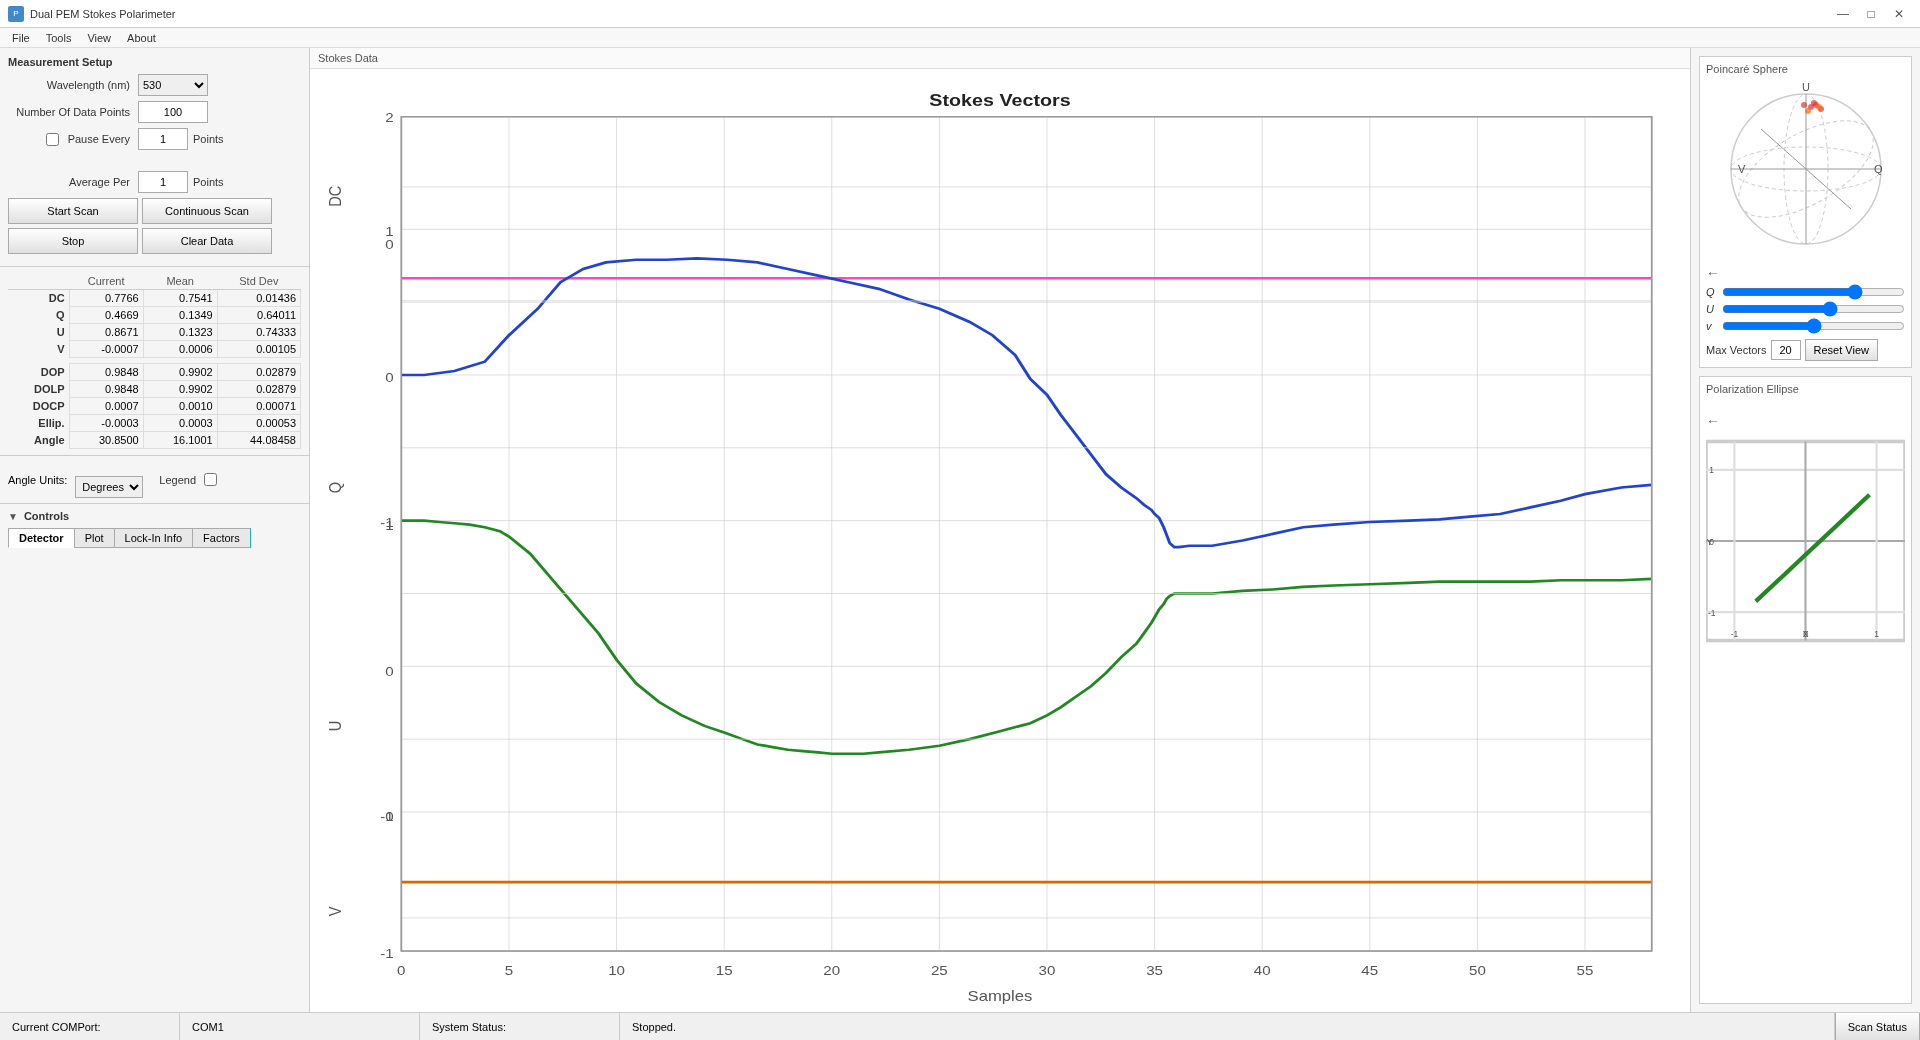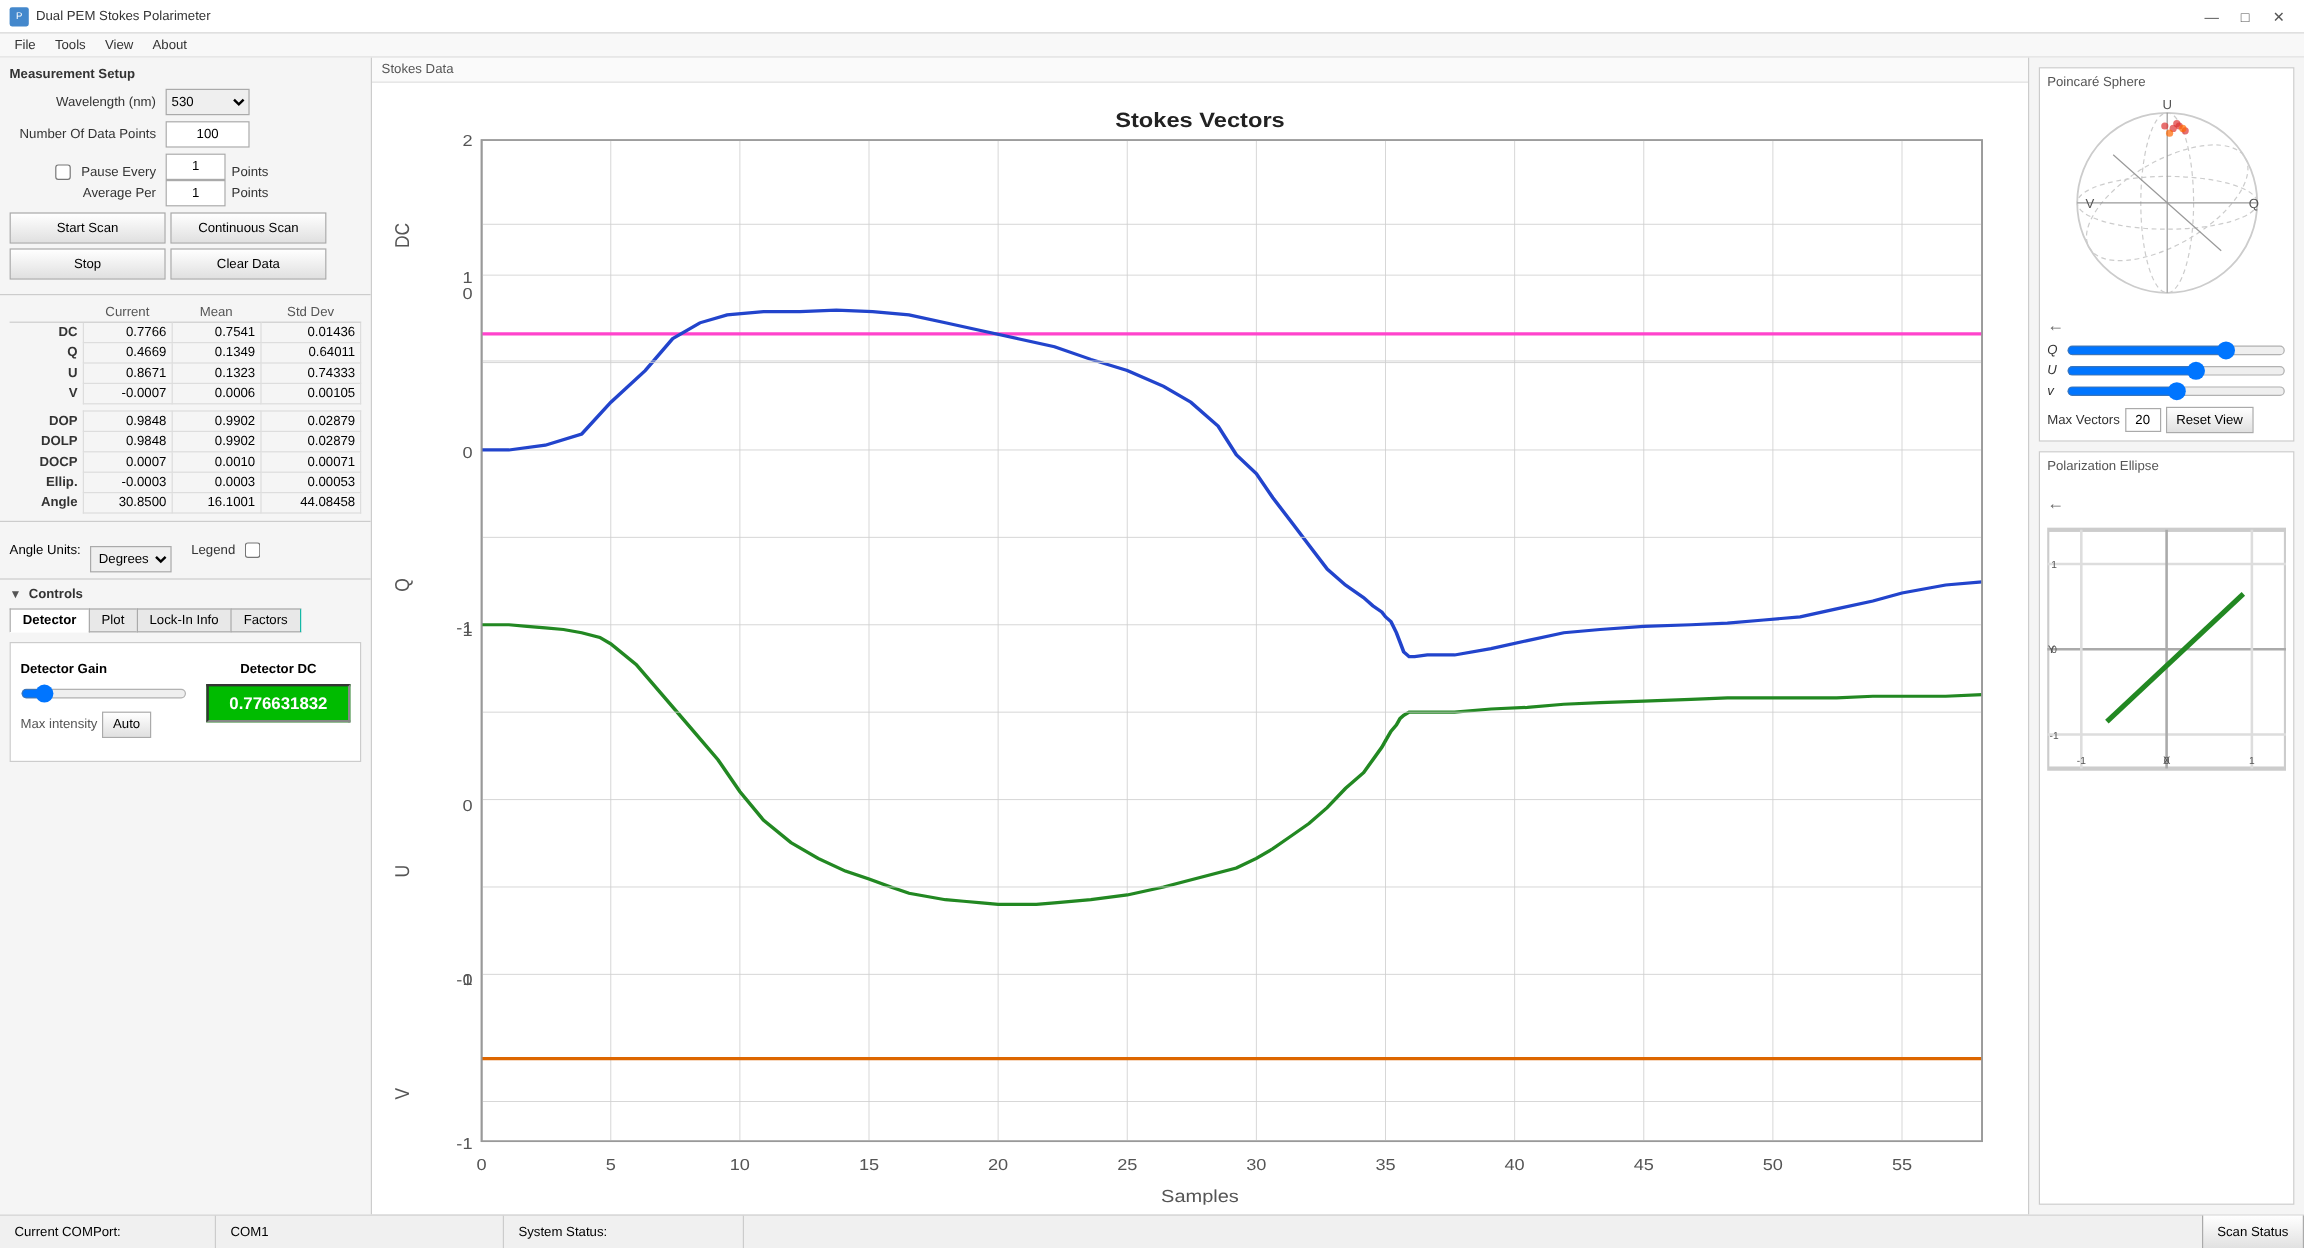--- a/index.html
+++ b/index.html
@@ -25,21 +25,21 @@
     
     
     #measurement-setup { padding: 8px; border-bottom: 1px solid #ccc; }
     .section-title { font-weight: bold; font-size: 11px; color: #333; margin-bottom: 6px; }
     .form-row { display: flex; align-items: center; margin-bottom: 5px; }
     .form-label { width: 130px; font-size: 11px; color: #333; text-align: right; padding-right: 8px; }
     .form-input { width: 70px; height: 22px; border: 1px solid #aaa; padding: 1px 4px; font-size: 11px; text-align: center; }
     .form-input-sm { width: 50px; height: 22px; border: 1px solid #aaa; padding: 1px 4px; font-size: 11px; text-align: center; }
     select.form-select { width: 70px; height: 22px; border: 1px solid #aaa; font-size: 11px; }
     
-    .checkbox-row { display: flex; align-items: flex-end; margin-bottom: 0; }
+    .checkbox-row { display: flex; align-items: center; margin-bottom: 21px; }
     .checkbox-row input[type=checkbox] { margin-right: 5px; }
     .checkbox-label { font-size: 11px; color: #333; }
     .points-label { font-size: 11px; color: #333; margin-left: 5px; }
     
     .btn-row { display: flex; gap: 4px; margin-bottom: 4px; }
     .btn { height: 26px; border: 1px solid #aaa; background: linear-gradient(to bottom, #fff, #e0e0e0); font-size: 11px; cursor: pointer; padding: 0 0; min-width: 90px; }
     .btn-wide { min-width: 130px; }
     
     
     #data-table { padding: 6px 8px; border-bottom: 1px solid #ccc; }
@@ -278,36 +278,20 @@
     <div id="controls-section">
       <div id="controls-header">
         <span id="controls-arrow">▼</span>
         <span id="controls-title">Controls</span>
       </div>
       <div id="controls-tabs">
         <div class="ctrl-tab active">Detector</div>
         <div class="ctrl-tab">Plot</div>
         <div class="ctrl-tab">Lock-In Info</div>
         <div class="ctrl-tab">Factors</div>
-      </div>
-      <div id="controls-content">
-        <div class="detector-section">
-          <div class="gain-section">
-            <div class="gain-title">Detector Gain</div>
-            <input type="range" class="gain-slider" min="0" max="100" value="10" style="">
-            <div class="gain-auto-row">
-              <span class="gain-auto-label">Max intensity</span>
-              <button class="gain-auto-btn">Auto</button>
-            </div>
-          </div>
-          <div class="dc-section">
-            <div class="dc-title">Detector DC</div>
-            <div class="dc-display">0.776631832</div>
-          </div>
-        </div>
       </div>
     </div>
   </div>
 
   <div id="center-panel">
     <div id="stokes-data-header">Stokes Data</div>
     <div id="chart-area">
       <div class="chart-container">
         <svg class="main-chart" viewBox="0 0 900 700" preserveAspectRatio="none">
 
@@ -613,14 +597,17 @@
 <div id="statusbar">
   <div class="status-section" id="status-comport">
     <span>Current COMPort:</span>
   </div>
   <div class="status-section" id="status-comport-val">
     <span>COM1</span>
   </div>
   <div class="status-section" id="status-system">
     <span>System Status:</span>
   </div>
+  <div class="status-section" id="status-system-val">
+    <span>Stopped.</span>
+  </div>
   <button id="clear-status-btn">Scan Status</button>
 </div>
 
 </body></html>

